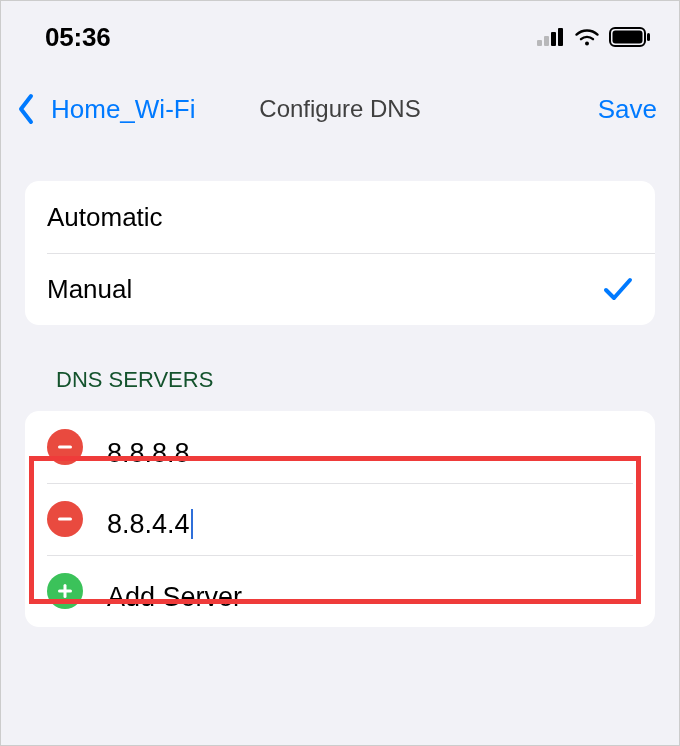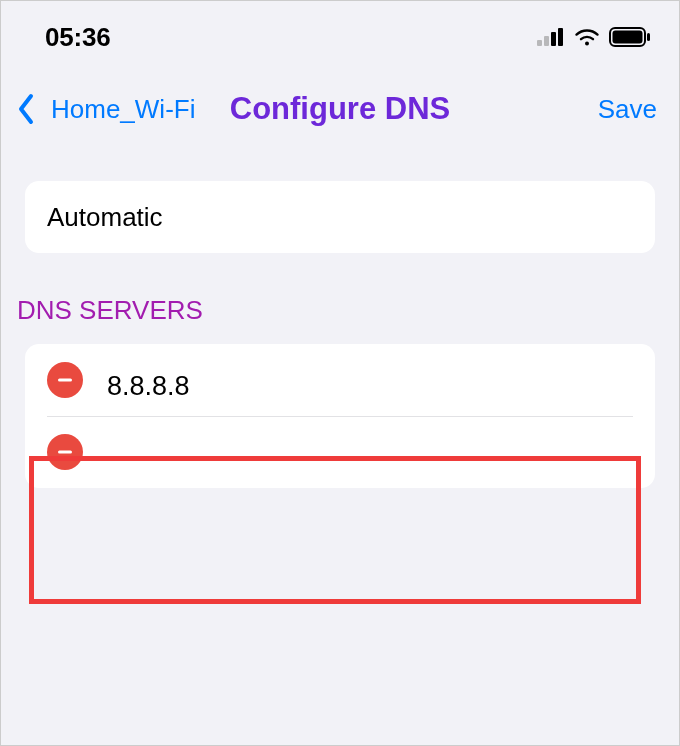--- a/index.html
+++ b/index.html
@@ -40,23 +40,23 @@
       align-items: center;
       color: #007aff;
       font-size: 26px;
       gap: 14px;
     }
     .back-chevron svg { display: block; }
     .nav-title {
       position: absolute;
       left: 50%;
       transform: translateX(-50%);
-      font-size: 31px;
-      font-weight: 700;
-      color: #6d28d9;
+      font-size: 24px;
+      font-weight: 400;
+      color: #404040;
     }
     .save-btn {
       color: #007aff;
       font-size: 26px;
       margin-left: auto;
     }
 
     
     .group {
       margin: 18px 24px 0 24px;
@@ -86,23 +86,23 @@
       font-size: 26px;
       color: #000;
     }
     .check {
       margin-left: auto;
       color: #007aff;
     }
     .check svg { display:block; }
 
     .section-header {
-      margin: 42px 40px 12px 16px;
-      font-size: 26px;
-      color: #a21caf;
+      margin: 42px 40px 12px 55px;
+      font-size: 22px;
+      color: #14532d;
     }
 
     .circle-btn {
       width: 36px; height: 36px; border-radius: 50%;
       display: flex; align-items: center; justify-content: center;
       flex: 0 0 auto;
       margin-right: 24px;
     }
     .circle-red { background: #e94a3f; }
     .circle-green { background: #3bc25a; }
@@ -166,35 +166,55 @@
     <span>Home_Wi-Fi</span>
   </div>
   <div class="nav-title">Configure DNS</div>
   <div class="save-btn">Save</div>
 </div>
 
 <div class="group first">
   <div class="row">
     <span class="row-label">Automatic</span>
   </div>
+  <div class="row">
+    <span class="row-label">Manual</span>
+    <span class="check">
+      <svg width="30" height="26" viewBox="0 0 30 26">
+        <polyline points="3,14 11,22 27,4" fill="none" stroke="#007aff" stroke-width="4" stroke-linecap="round" stroke-linejoin="round"></polyline>
+      </svg>
+    </span>
+  </div>
 </div>
 
 <div class="section-header">DNS SERVERS</div>
 
 <div class="group server-group">
   <div class="row server-row">
     <span class="circle-btn circle-red">
       <svg width="20" height="20" viewBox="0 0 20 20">
           <rect x="3" y="8.5" width="14" height="3" rx="1.5" fill="#fff"></rect>
         </svg>
     </span>
     <span class="row-label">8.8.8.8</span>
   </div>
   <div class="row server-row">
     <span class="circle-btn circle-red">
       <svg width="20" height="20" viewBox="0 0 20 20">
           <rect x="3" y="8.5" width="14" height="3" rx="1.5" fill="#fff"></rect>
         </svg>
     </span>
+    <span class="row-label">
+      <span>8.8.4.4</span><span class="cursor"></span>
+    </span>
+  </div>
+  <div class="row server-row">
+    <span class="circle-btn circle-green">
+      <svg width="20" height="20" viewBox="0 0 20 20">
+        <rect x="3" y="8.5" width="14" height="3" rx="1.5" fill="#fff"></rect>
+        <rect x="8.5" y="3" width="3" height="14" rx="1.5" fill="#fff"></rect>
+      </svg>
+    </span>
+    <span class="row-label">Add Server</span>
   </div>
 </div>
 
 <div class="highlight-box" style="left:28px;top:455px;width:612px;height:148px;"></div>
 
 </body></html>

